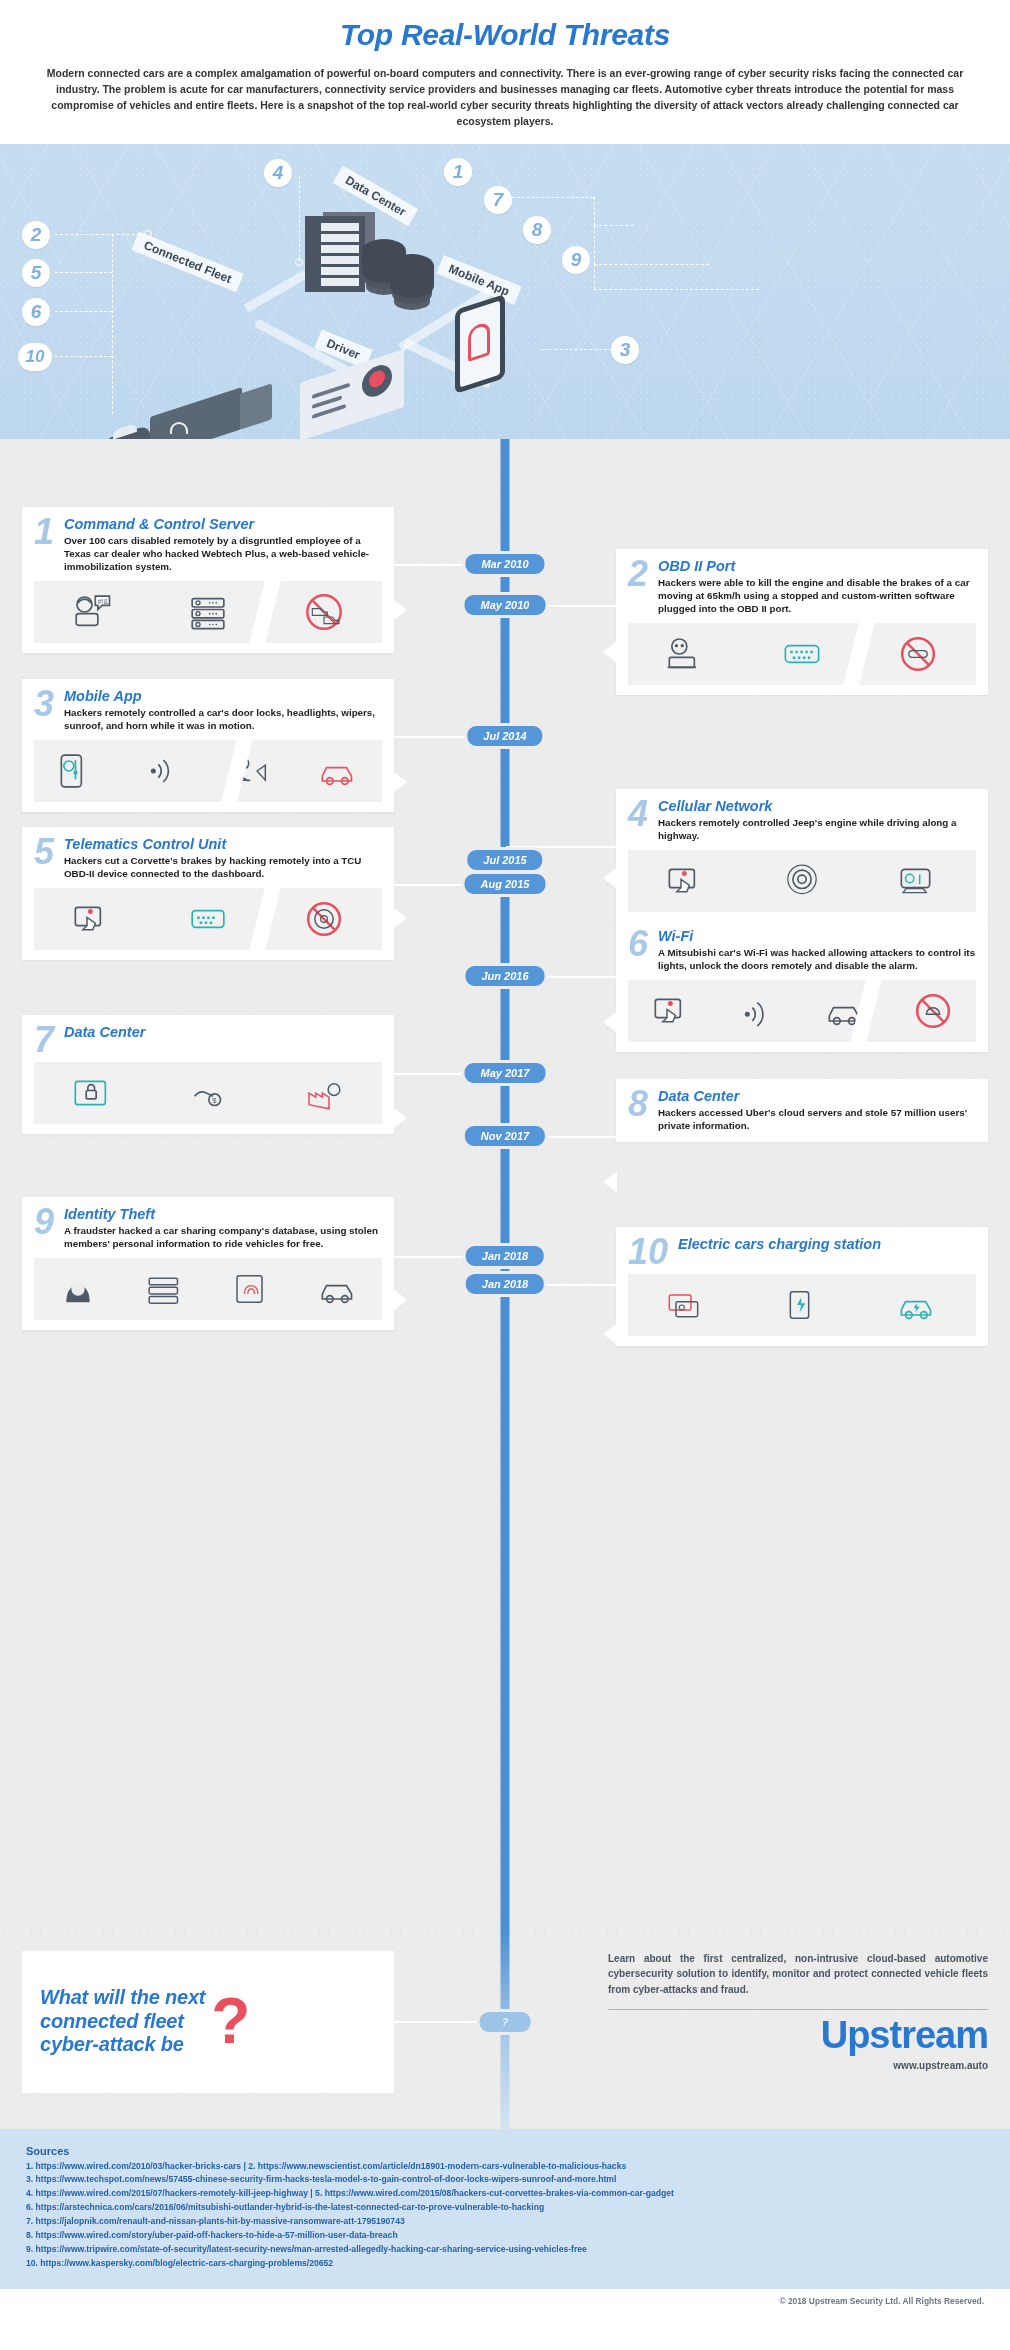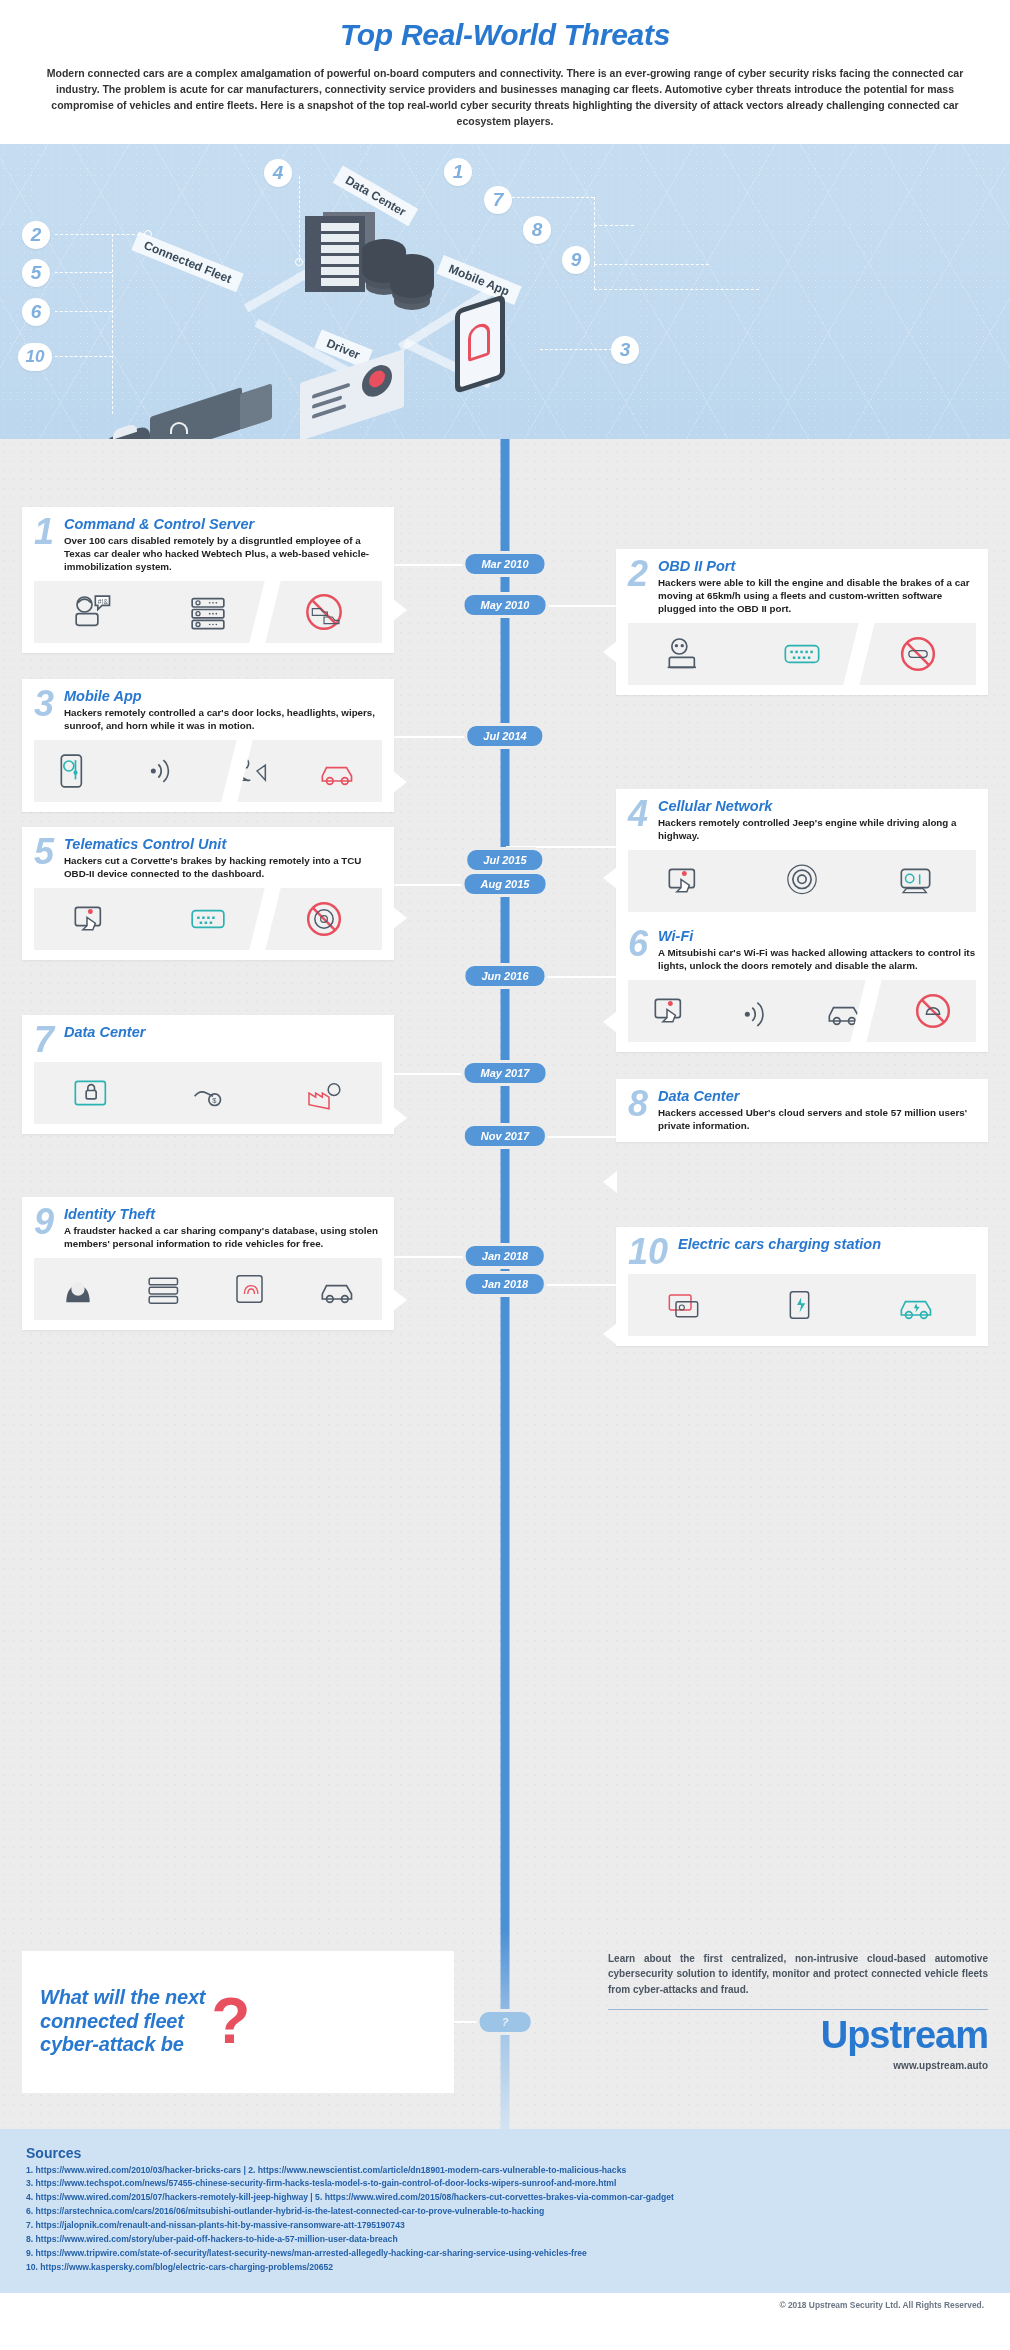--- a/index.html
+++ b/index.html
@@ -200,41 +200,41 @@
     border: 3px solid #ececec;
     white-space: nowrap;
     z-index: 4;
   }
   .datepill.q { background:#9cc4e6; padding: 4px 22px; color:#e8f0f8; }
 
   
   .cta-band { position:relative; background:#ececec; height: 200px; }
   .cta-box {
     position:absolute; left: 22px; top: 22px;
-    width: 432px; height: 142px; background:#fff;
+    width: 372px; height: 142px; background:#fff;
     display:flex; align-items:center; padding: 0 18px;
   }
   .cta-box .cta-text {
     color:#2878d0; font-size: 20px; font-weight:bold; font-style:italic;
     line-height:1.18; letter-spacing:-0.2px;
   }
   .cta-box .qmark {
     color:#e8505f; font-size: 64px; font-weight:bold; line-height:.85; margin-left:6px;
   }
   .cta-right { position:absolute; right: 22px; top: 22px; width: 380px; text-align:right; }
   .cta-right p { font-size: 10px; line-height:1.55; color:#4a5561; text-align:justify; font-weight:bold;}
   .cta-right hr { border:none; border-top:1px solid #9bb8d4; margin: 12px 0 6px; }
   .brand { color:#2878d0; font-size: 38px; font-weight:bold; line-height:1; letter-spacing:-1px;}
   .brand-url { color:#4a5561; font-size:10px; margin-top:6px; font-weight:bold;}
 
   
   .sources {
     background:#cfe2f4; padding: 16px 26px 18px;
   }
-  .sources h4 { color:#2461a8; font-size: 14px; font-weight:bold; margin-bottom:3px; }
+  .sources h4 { color:#2461a8; font-size: 11px; font-weight:bold; margin-bottom:3px; }
   .sources .srow { color:#2461a8; font-size: 8.6px; line-height:1.62; font-weight:bold;}
   .copyright {
     background:#fff; text-align:right; padding: 7px 26px 8px;
     font-size: 8.4px; color:#6b7786; font-weight:bold;
   }
   svg { display:block; overflow:visible; }
 </style>
 </head>
 <body>
 
@@ -386,21 +386,21 @@
       </svg>
     </div>
   </div>
 
   <div class="card right" style="top:110px;">
     <div class="notch"></div>
     <div class="head">
       <div class="bignum">2</div>
       <div class="txt">
         <h3>OBD II Port</h3>
-        <p>Hackers were able to kill the engine and disable the brakes of a car moving at 65km/h using a fleets and custom-written software plugged into the OBD II port.</p>
+        <p>Hackers were able to kill the engine and disable the brakes of a car moving at 65km/h using a stopped and custom-written software plugged into the OBD II port.</p>
       </div>
     </div>
     <div class="illus">
       <div class="sep" style="left:64%;"></div>
       <svg class="ic" viewBox="0 0 48 44">
         <circle cx="16" cy="13" r="9" fill="none" stroke="#4e5a67" stroke-width="2"></circle>
         <circle cx="12.5" cy="12" r="2" fill="#4e5a67"></circle>
           <circle cx="19.5" cy="12" r="2" fill="#4e5a67"></circle>
         <rect x="4" y="26" width="30" height="12" rx="2" fill="none" stroke="#4e5a67" stroke-width="2"></rect>
         <path d="M2 38 h34" stroke="#4e5a67" stroke-width="2"></path>

